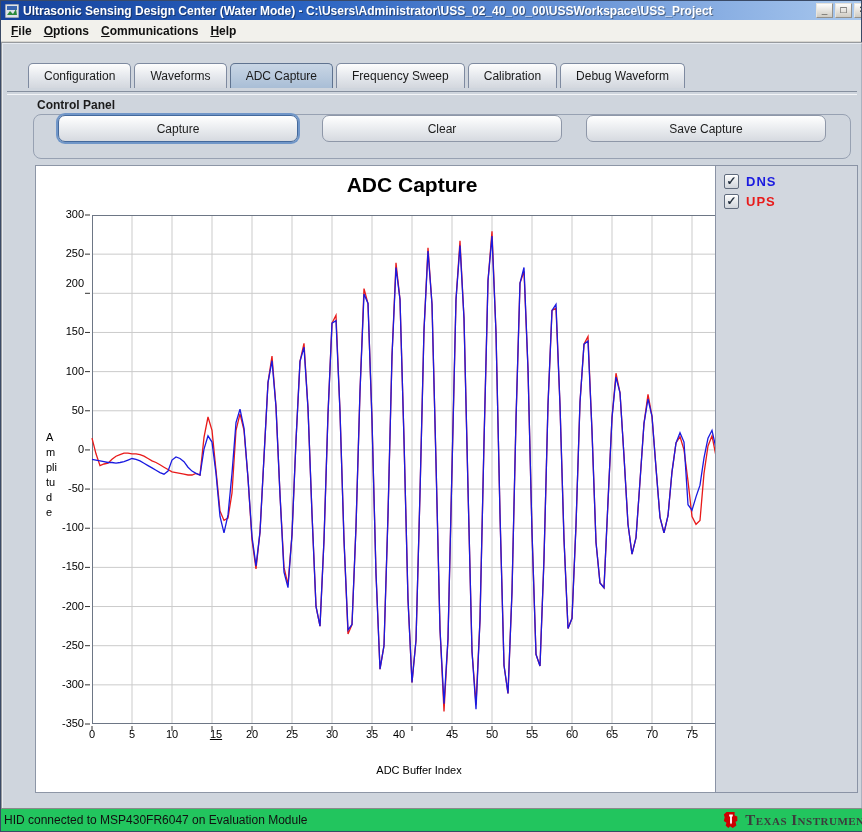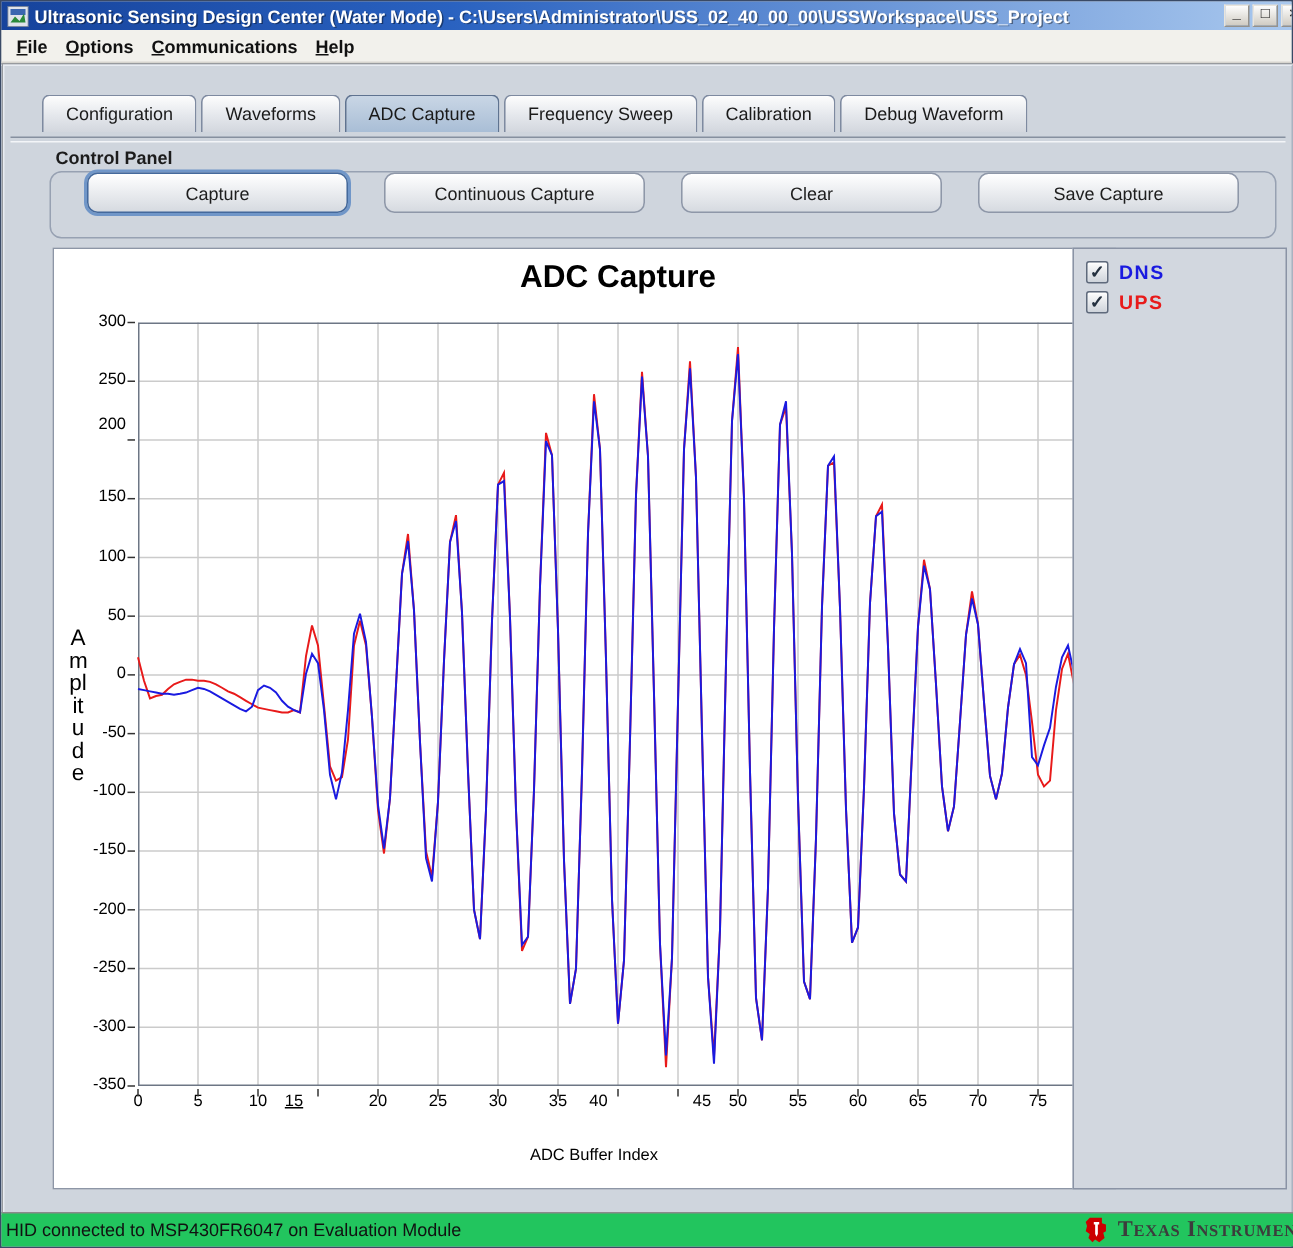--- a/index.html
+++ b/index.html
@@ -41,25 +41,25 @@
     background:linear-gradient(#ffffff,#eceef1 45%,#d6dae0); font-family:"Liberation Sans",sans-serif; }
   .btn.focused { box-shadow:0 0 0 2px #7096c8; border-color:#44699c; }
 
   
   .chart-panel { position:absolute; top:121px; left:32px; width:709px; height:628px; background:#ffffff;
     border:1px solid #8d96a6; }
   .chart-title { position:absolute; top:7px; left:56px; width:640px; text-align:center;
     font-size:21px; font-weight:bold; color:#000; }
   .plot-wrap { position:absolute; left:56px; top:49px; width:640px; height:509px; }
   .plot-wrap svg { overflow:visible; display:block; }
-  .ylabel { position:absolute; left:10px; top:252px; width:12px; font-size:15px; line-height:15px;
-    word-break:break-all; white-space:normal; color:#000;text-align:center; }
+  .ylabel { position:absolute; left:10px; top:264px; width:12px; font-size:11px; line-height:15px;
+    word-break:break-all; white-space:normal; color:#000; }
   .ytick { position:absolute; left:6px; width:42px; text-align:right; font-size:11px; color:#000; }
   .xtick { position:absolute; top:562px; width:24px; text-align:center; font-size:11px; color:#000; }
-  .xlabel { position:absolute; top:598px; left:40px; width:640px; text-align:center; font-size:11px; color:#000; }
+  .xlabel { position:absolute; top:598px; left:63px; width:640px; text-align:center; font-size:11px; color:#000; }
 
   
   .legend-panel { position:absolute; top:121px; left:712px; width:143px; height:628px;
     background:#d2d7df; border:1px solid #8a93a5; padding:8px 0 0 8px; }
   .legend-row { display:flex; align-items:center; gap:7px; margin-bottom:5px; }
   .checkbox { width:15px; height:15px; background:linear-gradient(#fdfdfd,#cfd4db); border:1px solid #5f6a7c;
     border-radius:2px; font-size:12px; line-height:13px; text-align:center; color:#24303f; font-weight:bold;
     box-shadow:inset 0 1px 1px rgba(255,255,255,.9); }
   .legend-label { font-size:13px; font-weight:bold; letter-spacing:1px; }
 
@@ -105,21 +105,20 @@
       <div class="tab selected">ADC Capture</div>
       <div class="tab">Frequency Sweep</div>
       <div class="tab">Calibration</div>
       <div class="tab">Debug Waveform</div>
     </div>
     <div class="tab-separator"></div>
 
     <div class="cp-label">Control Panel</div>
     <div class="cp-box">
       <button class="btn focused">Capture</button>
-      <button class="btn">Continuous Capture</button>
       <button class="btn">Clear</button>
       <button class="btn">Save Capture</button>
     </div>
 
     <div class="chart-panel">
       <div class="chart-title">ADC Capture</div>
       <div class="ylabel">Amplitude</div>
       <div id="y-tick-labels">
           <div class="ytick" style="top: 42px;">300</div>
           <div class="ytick" style="top: 81.1538px;">250</div>
@@ -133,27 +132,27 @@
           <div class="ytick" style="top: 394.385px;">-150</div>
           <div class="ytick" style="top: 433.538px;">-200</div>
           <div class="ytick" style="top: 472.692px;">-250</div>
           <div class="ytick" style="top: 511.846px;">-300</div>
           <div class="ytick" style="top: 551px;">-350</div>
         </div>
       <div id="x-tick-labels">
           <div class="xtick" style="left: 44px;">0</div>
           <div class="xtick" style="left: 84px;">5</div>
           <div class="xtick" style="left: 124px;">10</div>
-          <div class="xtick" style="left: 148px; text-decoration: underline;">15</div>
+          <div class="xtick" style="left: 168px; text-decoration: underline;">15</div>
           <div class="xtick" style="left: 204px;">20</div>
           <div class="xtick" style="left: 244px;">25</div>
           <div class="xtick" style="left: 284px;">30</div>
           <div class="xtick" style="left: 324px;">35</div>
           <div class="xtick" style="left: 351px;">40</div>
-          <div class="xtick" style="left: 404px; margin-left: 16px;">45</div>
+          <div class="xtick" style="left: 404px;">45</div>
           <div class="xtick" style="left: 444px;">50</div>
           <div class="xtick" style="left: 484px;">55</div>
           <div class="xtick" style="left: 524px;">60</div>
           <div class="xtick" style="left: 564px;">65</div>
           <div class="xtick" style="left: 604px;">70</div>
           <div class="xtick" style="left: 644px;">75</div>
           <div class="xtick" style="left: 684px;">80</div>
         </div>
       <div class="xlabel">ADC Buffer Index</div>
       <div class="plot-wrap">

